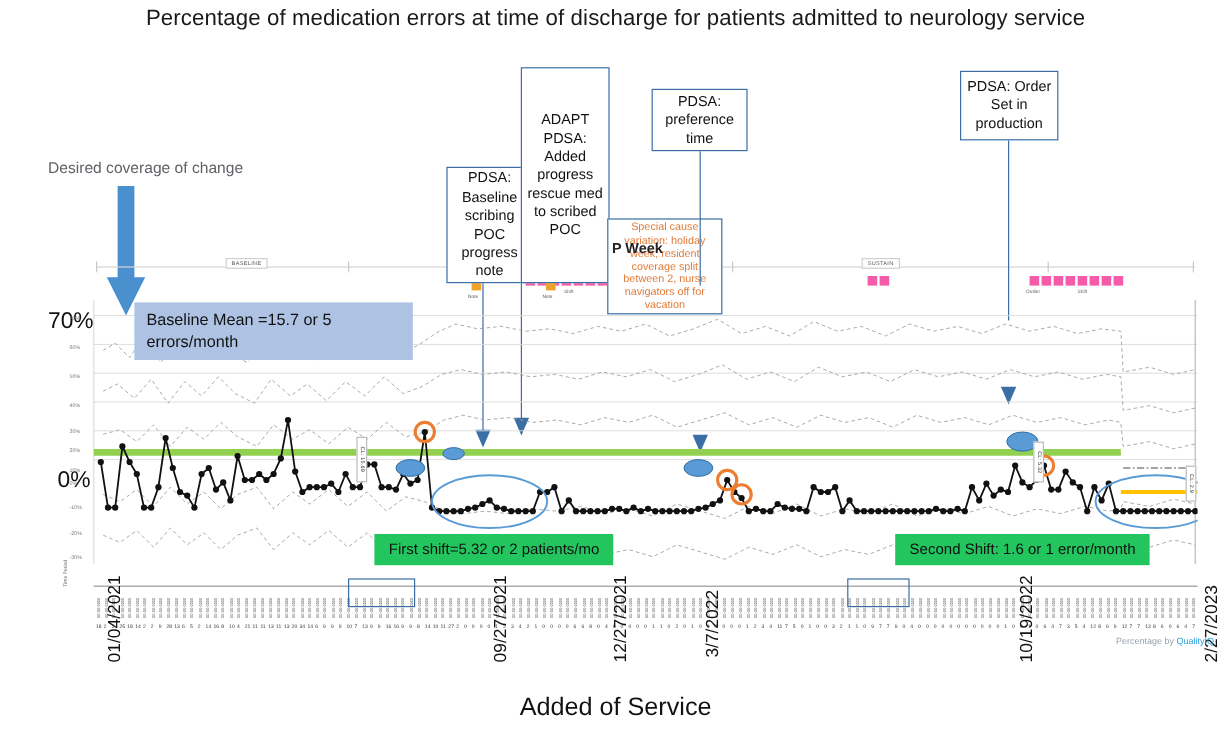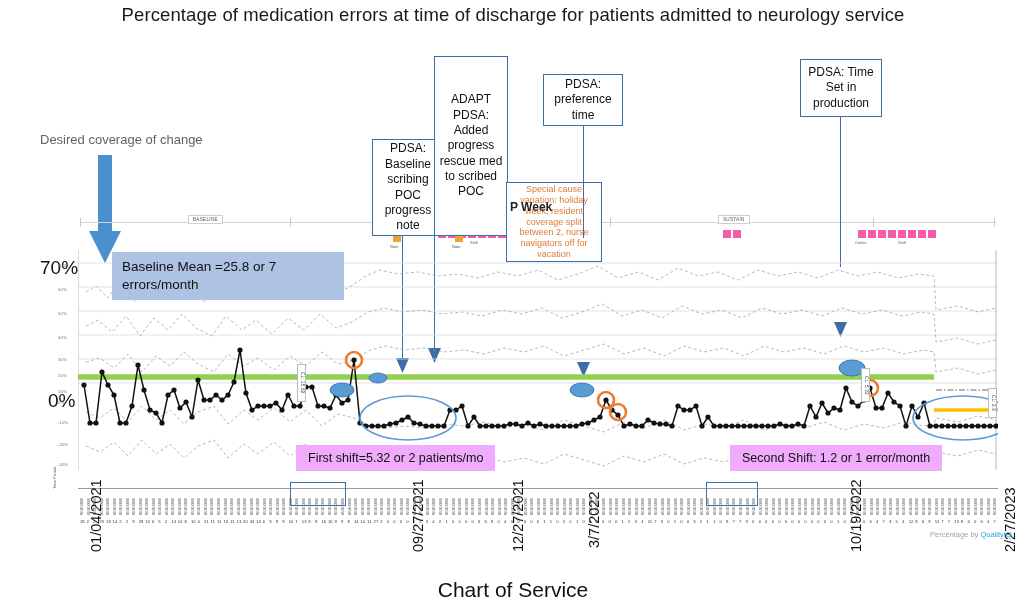--- a/index.html
+++ b/index.html
@@ -29,22 +29,22 @@
   .leader{position:absolute;background:#3a6ea5;width:1.3px;}
   .band-strip{left:80px;top:222px;width:916px;height:1.4px;background:#d4d4d4;}
   .band-tick{position:absolute;width:1.2px;height:9px;background:#c9c9c9;top:218px;}
   .band-pill{position:absolute;top:215px;border:1px solid #cfcfcf;background:#fff;
        font-size:4.6px;color:#555;padding:1px 4px;letter-spacing:.3px;}
   .pink-sq{position:absolute;width:7.5px;height:7.5px;background:#f45ba8;top:230px;}
   .mini-lab{position:absolute;font-size:4px;color:#666;top:240px;}
   .note-marker{position:absolute;width:8px;height:8px;background:#f0a32a;top:234px;}
   .note-lab{position:absolute;font-size:4px;color:#555;top:244px;}
   #plot{left:78px;top:250px;width:920px;height:220px;}
-  .shift-box{position:absolute;font-size:12.5px;color:#111;background:#f0abfc;
-       padding:6px 12px;white-space:nowrap;}
+  .shift-box{position:absolute;font-size:12.5px;color:#111;background:#22c55e;
+       padding:6px 12px;white-space:nowrap;margin-left:16px;}
   #shift-first{left:296px;top:445px;}
   #shift-second{left:730px;top:445px;}
   .xdate{position:absolute;font-size:14.5px;color:#111;
        transform:rotate(-90deg);transform-origin:left top;white-space:nowrap;}
   #xaxis-title{left:0;top:578px;width:1026px;text-align:center;font-size:21px;color:#111;}
   #timeperiod-lab{left:52px;top:489px;font-size:4.2px;color:#666;
        transform:rotate(-90deg);transform-origin:left top;white-space:nowrap;}
   #watermark{left:930px;top:530px;font-size:7.5px;color:#9aa4ad;white-space:nowrap;}
   #watermark b{color:#2aa3dd;font-weight:normal;}
   .yt{position:absolute;font-size:4.4px;color:#777;left:58px;}
@@ -103,21 +103,21 @@
 <div class="mini-lab" style="left:898px">Shift</div>
 
 <div class="note-marker" style="left:393px"></div>
 <div class="note-lab" style="left:390px">Note</div>
 <div class="note-marker" style="left:455px"></div>
 <div class="note-lab" style="left:452px">Note</div>
 
 <div class="callout" id="callout-scribing">PDSA: Baseline scribing POC progress note</div>
 <div class="callout" id="callout-adapt">ADAPT PDSA: Added progress rescue med to scribed POC</div>
 <div class="callout" id="callout-preference">PDSA: preference time</div>
-<div class="callout" id="callout-orderset">PDSA: Time Set in production</div>
+<div class="callout" id="callout-orderset">PDSA: Order Set in production</div>
 <div class="callout" id="callout-special">Special cause variation: holiday week; resident coverage split between 2, nurse navigators off for vacation</div>
 <div class="abs" id="pchart-label">P Week</div>
 
 <div class="leader" style="left:402px;top:236px;height:130px"></div>
 <div class="leader" style="left:434px;top:236px;height:120px"></div>
 <div class="leader" style="left:583px;top:126px;height:112px"></div>
 <div class="leader" style="left:840px;top:117px;height:150px"></div>
 
 <svg class="abs" style="left:396px;top:358px;width:13px;height:16px" viewBox="0 0 13 16">
     <polygon points="0,0 13,0 6.5,15" fill="#3a6ea5"></polygon>
@@ -353,25 +353,25 @@
     <ellipse cx="504" cy="140" rx="12" ry="7"></ellipse>
     <ellipse cx="774" cy="118" rx="13" ry="8"></ellipse>
   </g>
 </svg>
 
 <div class="cl-lab" style="left:297px;top:364px;height:34px">CL: 15.69</div>
 <div class="cl-lab" style="left:861px;top:368px;height:30px">CL: 5.32</div>
 <div class="cl-lab" style="left:988px;top:388px;height:26px">CL: 2.9</div>
 
 <div class="abs" id="baseline-mean-box">
-  <span>Baseline Mean =25.8 or 7 errors/month</span>
+  <span>Baseline Mean =15.7 or 5 errors/month</span>
 </div>
 
 <div class="shift-box" id="shift-first">First shift=5.32 or 2 patients/mo</div>
-<div class="shift-box" id="shift-second">Second Shift: 1.2 or 1 error/month</div>
+<div class="shift-box" id="shift-second">Second Shift: 1.6 or 1 error/month</div>
 
 <div class="abs" style="left:78px;top:488px;width:920px;height:1px;background:#9a9a9a"></div>
 <div id="dense-ticks" class="abs">
     <div class="dtick" style="left: 2px; top: 22px;">00-00-0000</div>
     <div class="dnum" style="left: 2px; top: 26px;">18</div>
     <div class="dtick" style="left: 8.52482px; top: 22px;">00-00-0000</div>
     <div class="dnum" style="left: 8.52482px; top: 26px;">2</div>
     <div class="dtick" style="left: 15.0496px; top: 22px;">00-00-0000</div>
     <div class="dnum" style="left: 15.0496px; top: 26px;">2</div>
     <div class="dtick" style="left: 21.5745px; top: 22px;">00-00-0000</div>
@@ -657,17 +657,17 @@
 <div class="xdate" style="left:88px;top:552px">01/04/2021</div>
 <div class="xdate" style="left:410px;top:552px">09/27/2021</div>
 <div class="xdate" style="left:510px;top:552px">12/27/2021</div>
 <div class="xdate" style="left:586px;top:548px">3/7/2022</div>
 <div class="xdate" style="left:848px;top:552px">10/19/2022</div>
 <div class="xdate" style="left:1002px;top:552px">2/27/2023</div>
 
 <div class="sel-box" style="left:290px;top:482px;width:54px;height:22px"></div>
 <div class="sel-box" style="left:706px;top:482px;width:50px;height:22px"></div>
 
-<div class="abs" id="xaxis-title">Chart of Service</div>
+<div class="abs" id="xaxis-title">Added of Service</div>
 
 <div class="abs" id="watermark">
   <span>Percentage by </span><b>QualityIQ</b>
 </div>
 
 </body></html>

